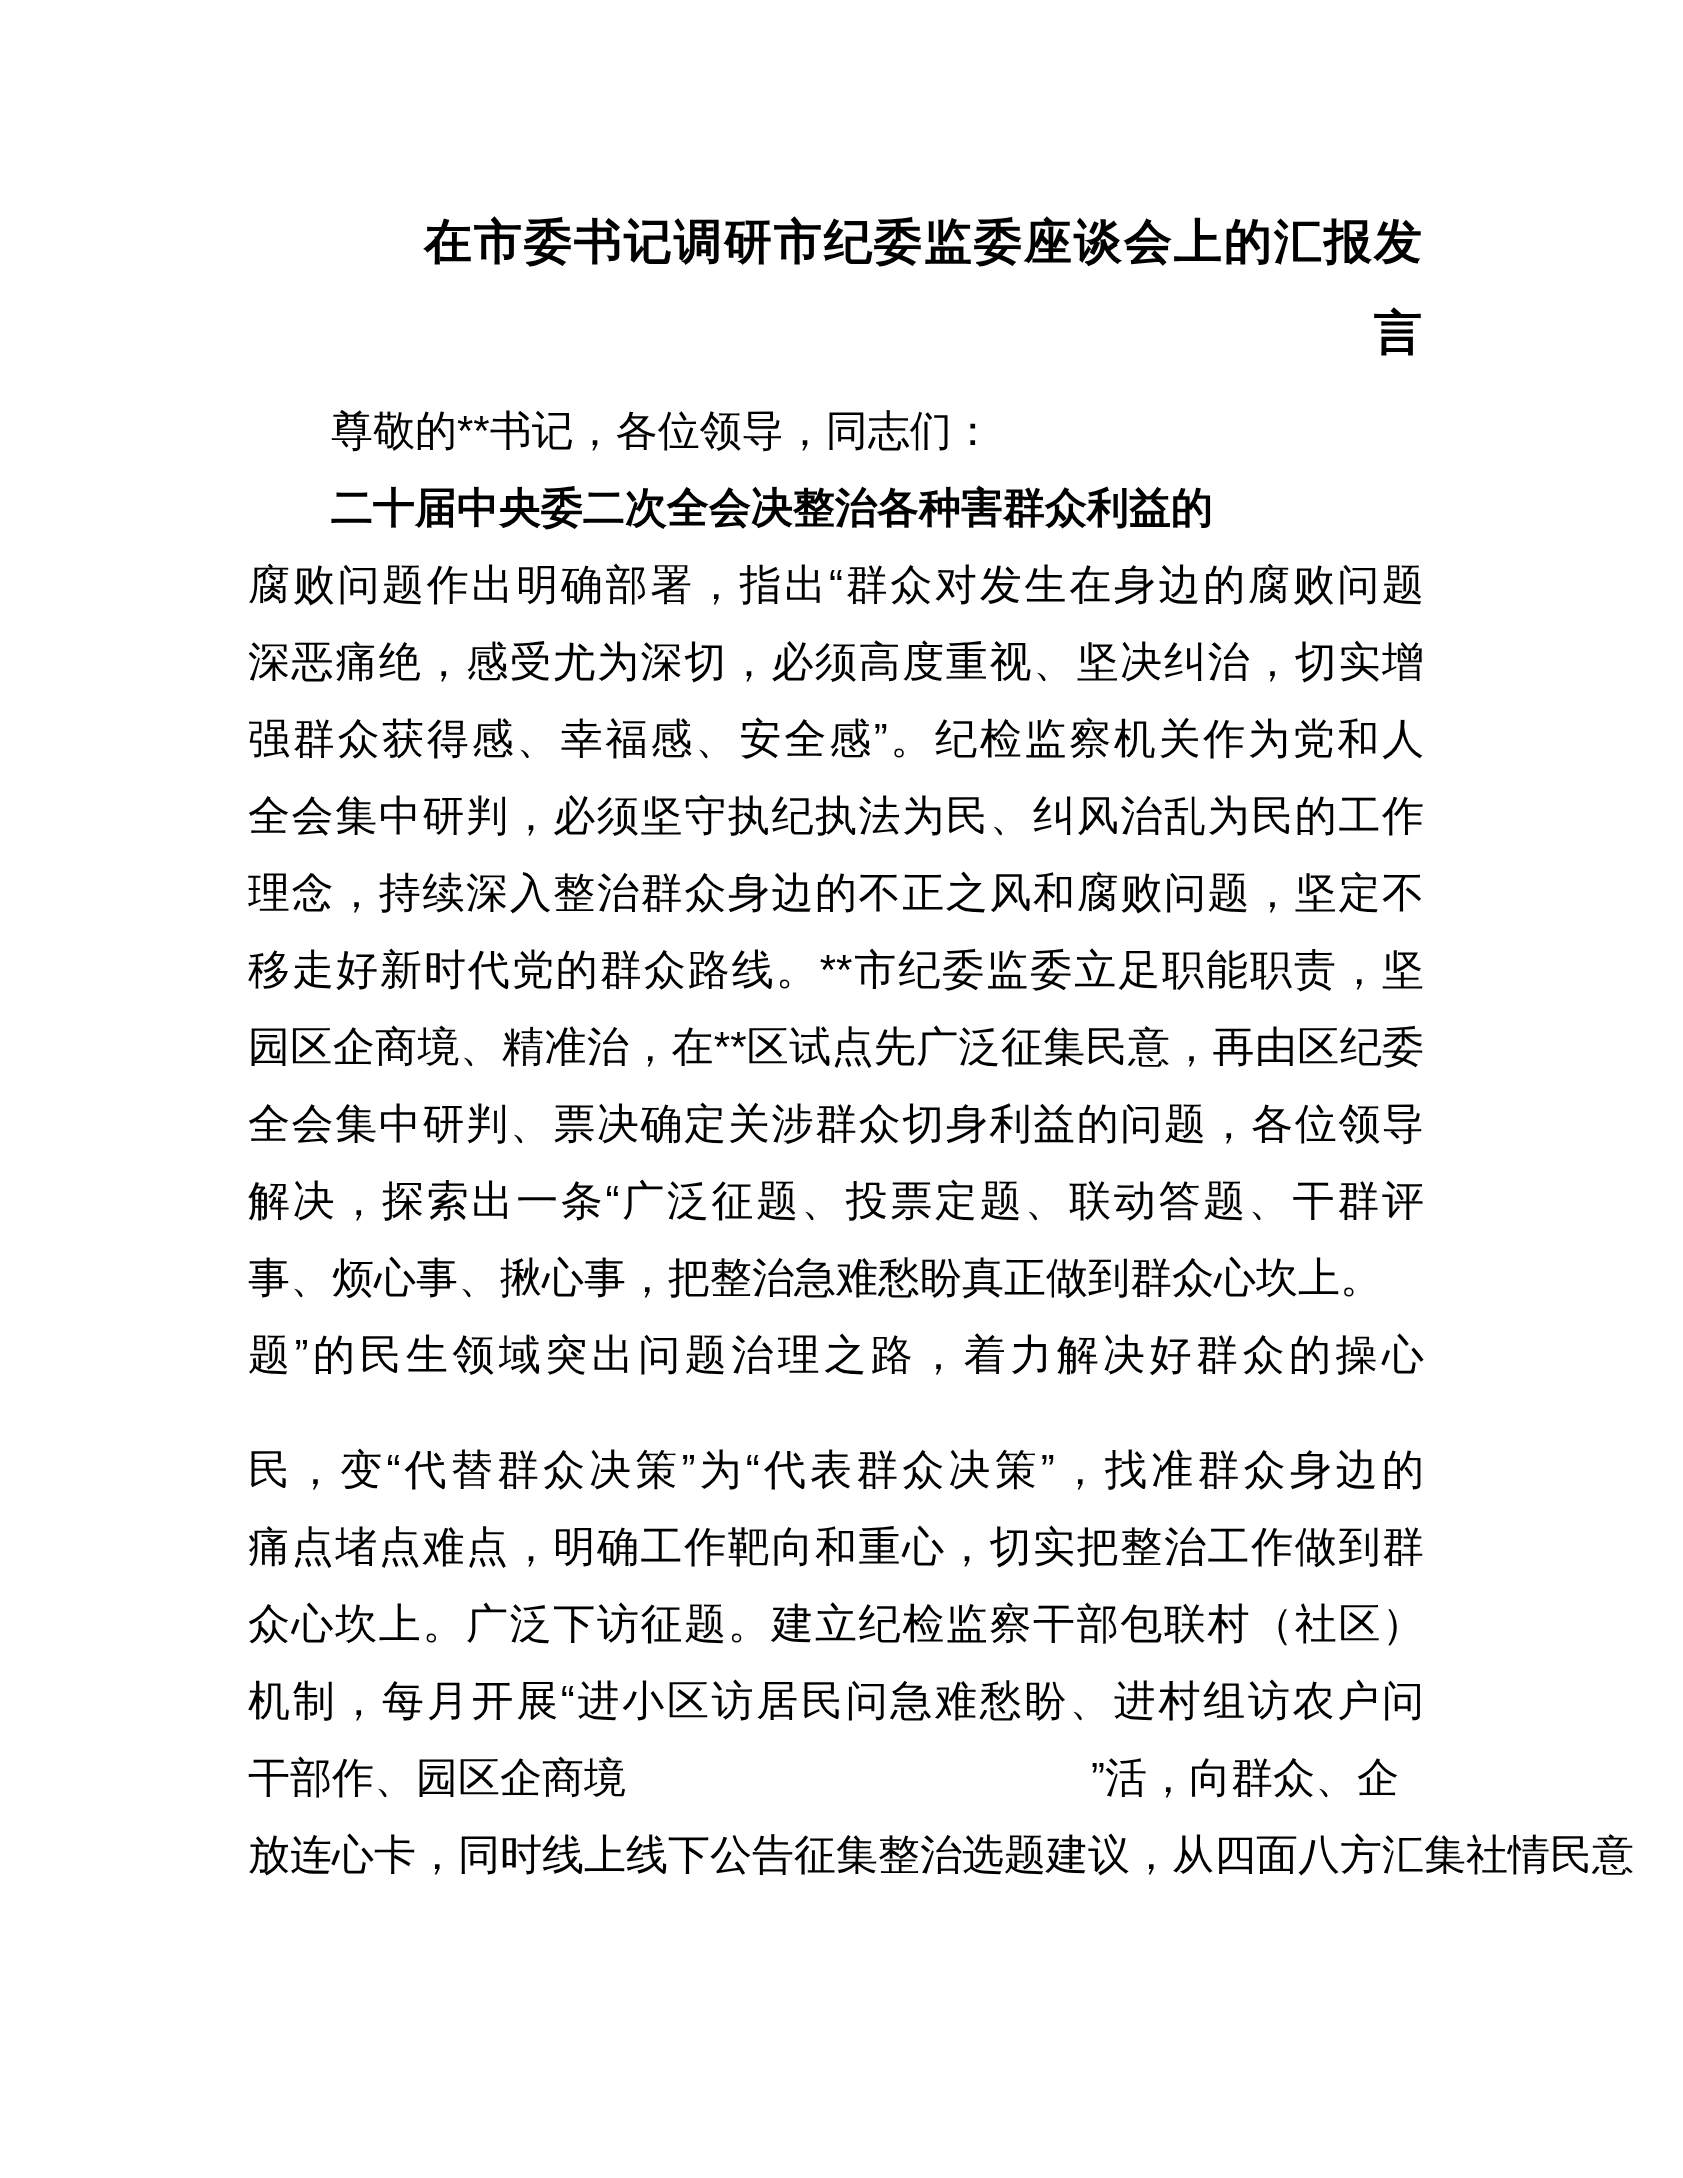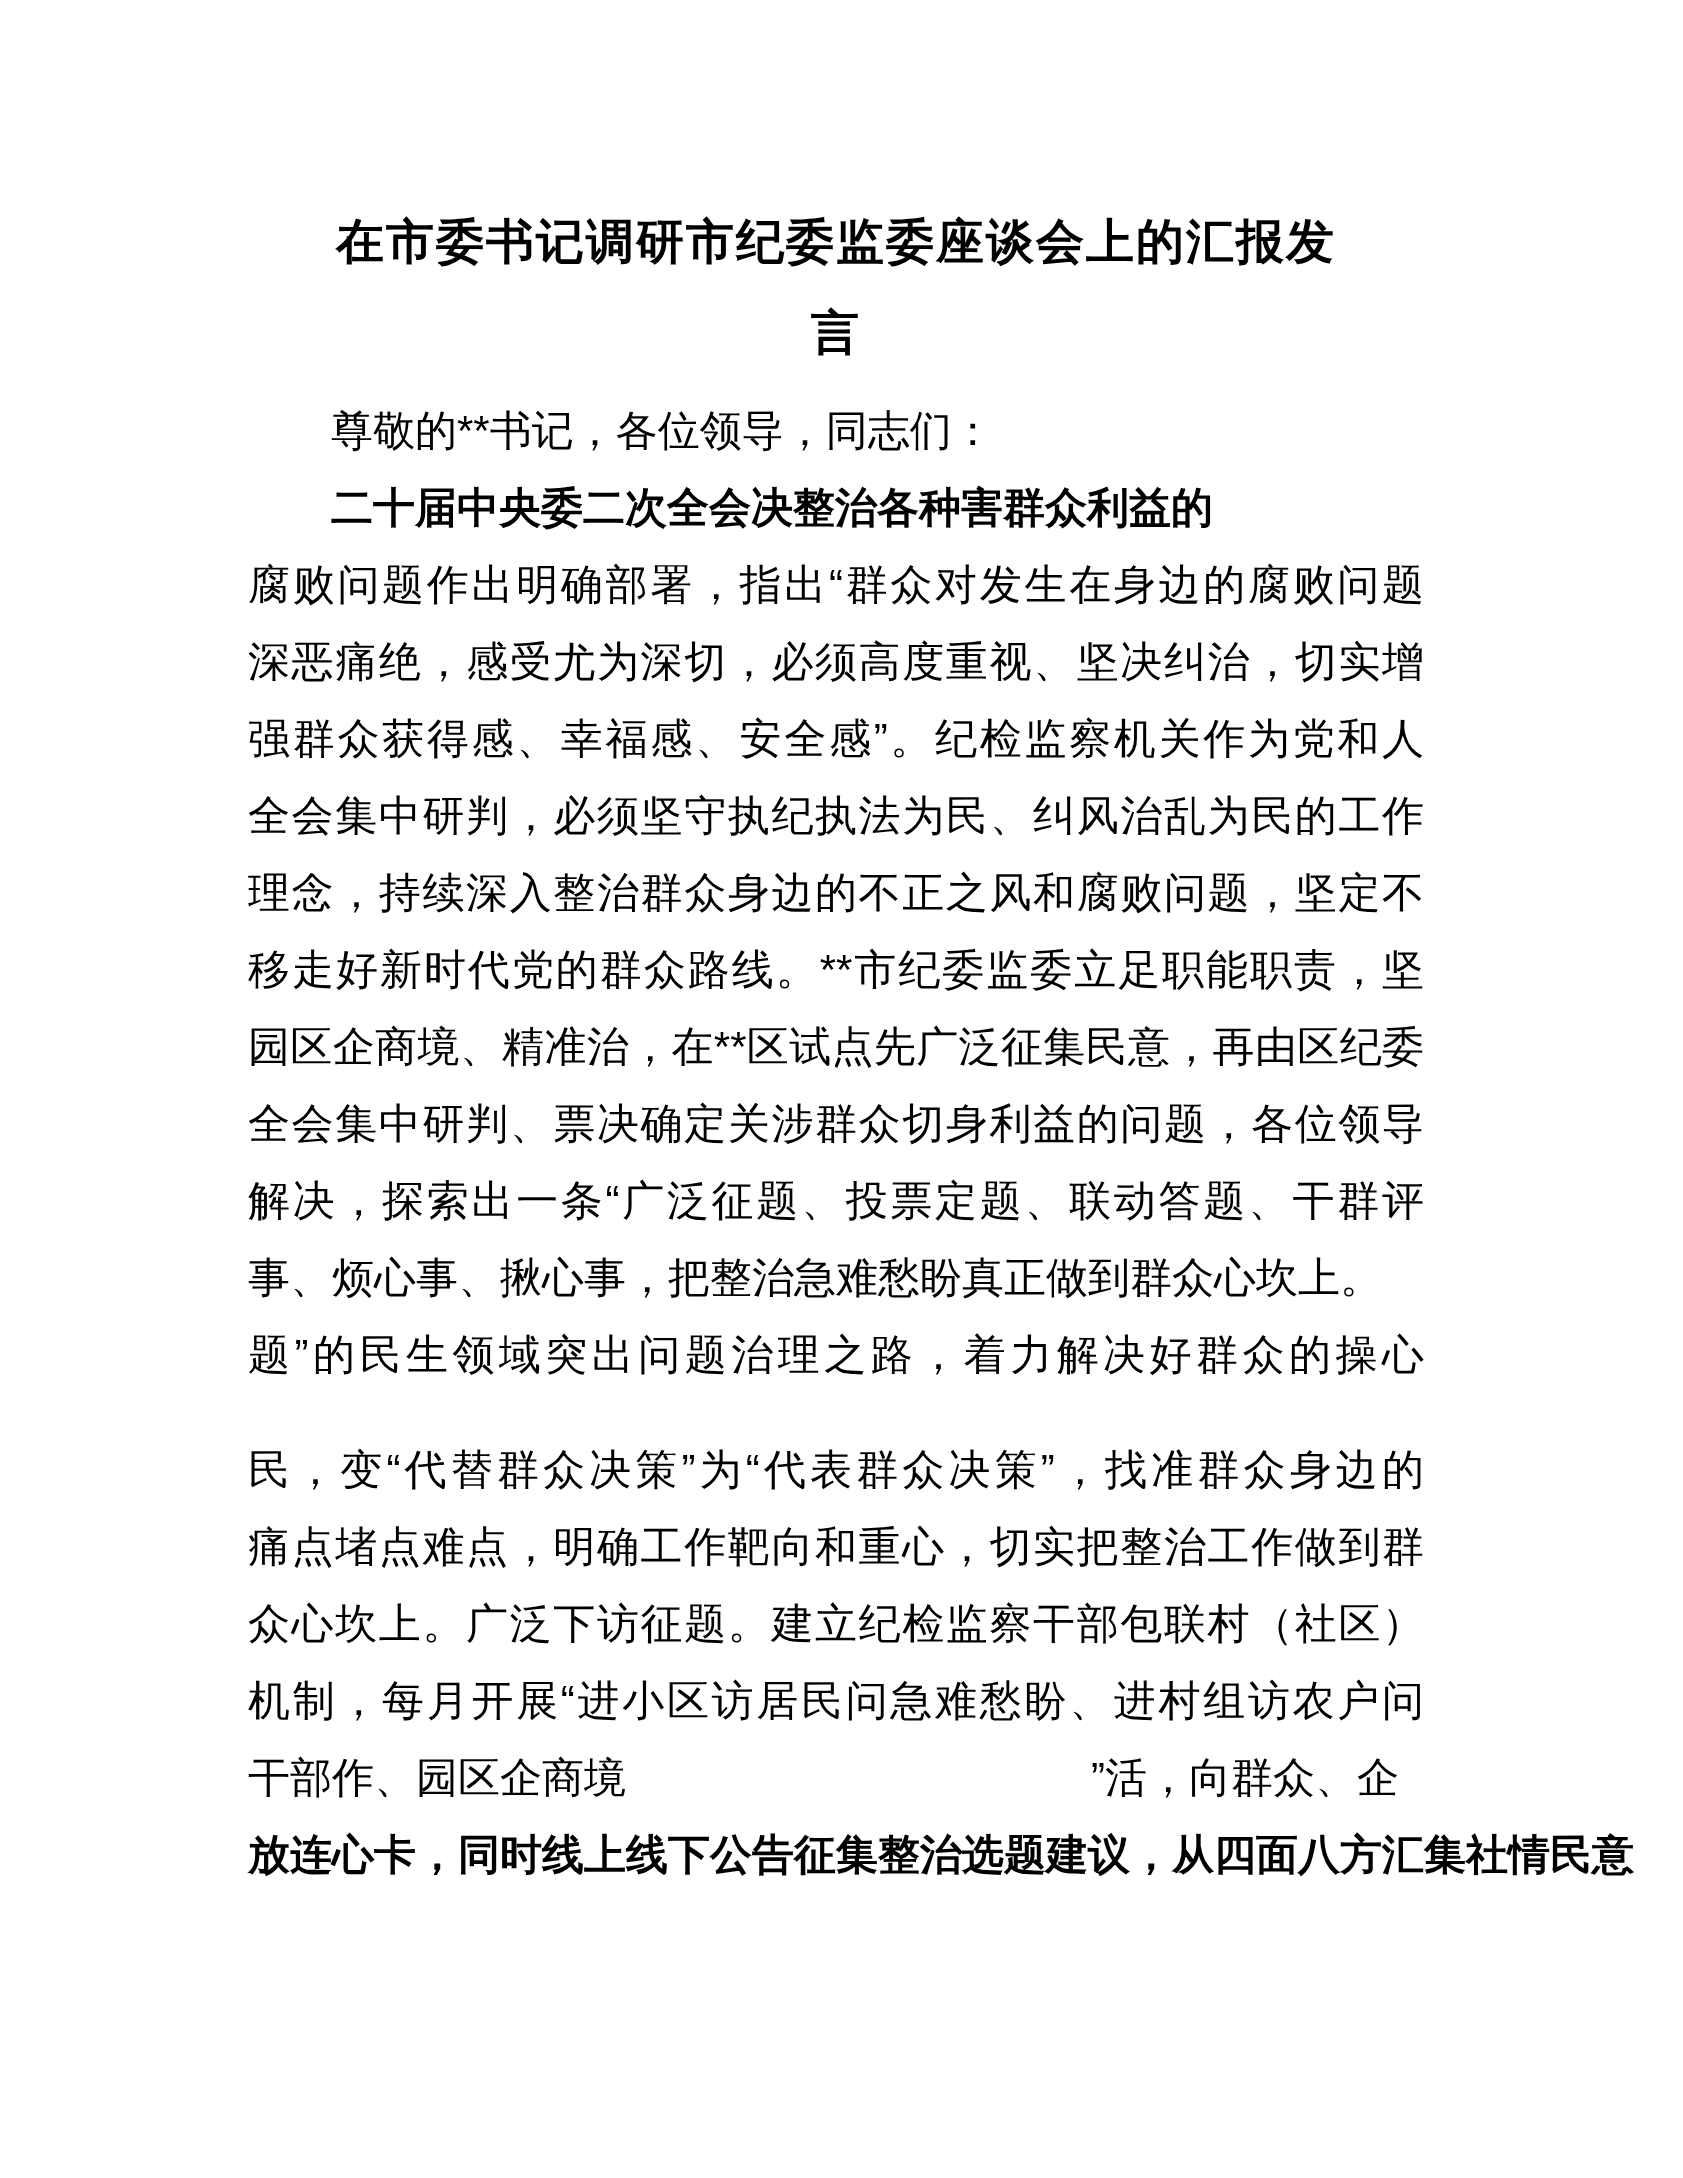--- a/index.html
+++ b/index.html
@@ -13,40 +13,40 @@
   }
   .content{
     position:absolute;
     left:248px;top:196px;
     width:1176px;
   }
   .doc-title{
     font-size:48px;
     font-weight:700;
     line-height:91px;
-    text-align:center;
+    text-align:right;
     letter-spacing:2px;
   }
   .body-text{margin-top:14px;}
   .line{
     font-size:42px;
     line-height:77px;
     white-space:nowrap;
   }
   .wrapless{white-space:nowrap;}
   .fill{
     white-space:normal;
     text-align:justify;
     text-align-last:justify;
   }
   .indent{text-indent:83px;}
   .bold{font-weight:700;}
   .para3{margin-top:38px;}
   .gap{display:inline-block;width:465px;}
-  .overflow-line{white-space:nowrap;font-weight:bold;}
+  .overflow-line{white-space:nowrap;}
 </style>
 </head>
 <body>
 
 <div class="page">
   <div class="content">
 
     <div class="doc-title">
       <div>在市委书记调研市纪委监委座谈会上的汇报发</div>
       <div>言</div>

